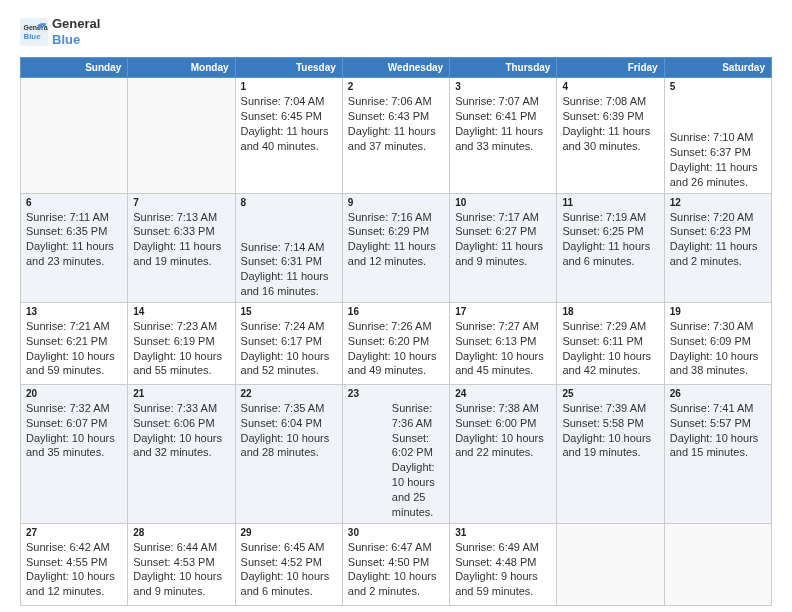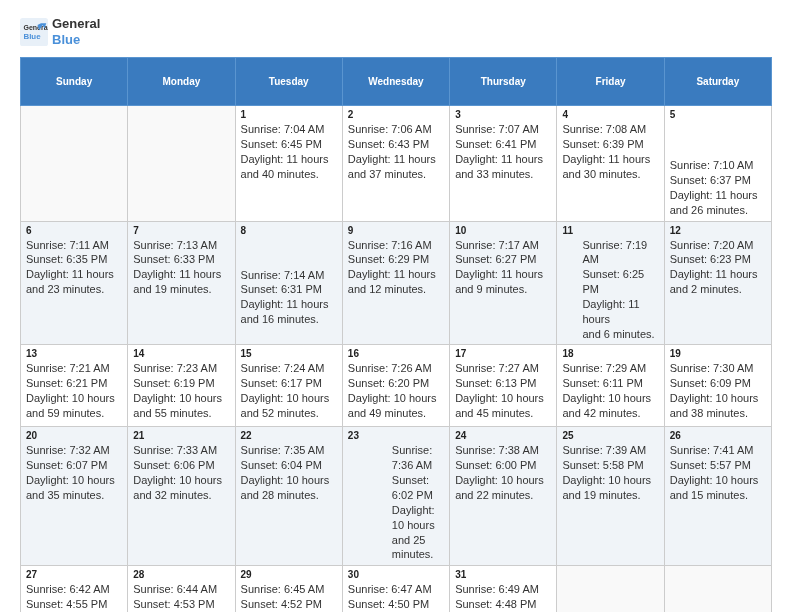--- a/index.html
+++ b/index.html
@@ -53,22 +53,22 @@
     .calendar {
       width: 100%;
       border-collapse: collapse;
       font-size: 9.5px;
     }
     .calendar th {
       background: #3a7bbf;
       color: #fff;
       font-size: 10px;
       font-weight: bold;
-      padding: 18px 6px;
-      text-align: center;
+      padding: 4px 6px;
+      text-align: right;
       border: 1px solid #5a95d0;
     }
     .calendar td {
       width: 14.28%;
       vertical-align: top;
       border: 1px solid #ccc;
       padding: 3px 5px;
       height: 82px;
       background: #fff;
     }
@@ -198,21 +198,21 @@
           </td>
           <td>
             <div class="day-num">10</div>
             <div class="day-info" style="white-space: pre-line;">Sunrise: 7:17 AM
 Sunset: 6:27 PM
 Daylight: 11 hours
 and 9 minutes.</div>
           </td>
           <td>
             <div class="day-num">11</div>
-            <div class="day-info" style="white-space: pre-line; margin-left: 20px;">Sunrise: 7:19 AM
+            <div class="day-info" style="white-space: pre-line;">Sunrise: 7:19 AM
 Sunset: 6:25 PM
 Daylight: 11 hours
 and 6 minutes.</div>
           </td>
           <td>
             <div class="day-num">12</div>
             <div class="day-info" style="white-space: pre-line;">Sunrise: 7:20 AM
 Sunset: 6:23 PM
 Daylight: 11 hours
 and 2 minutes.</div>

